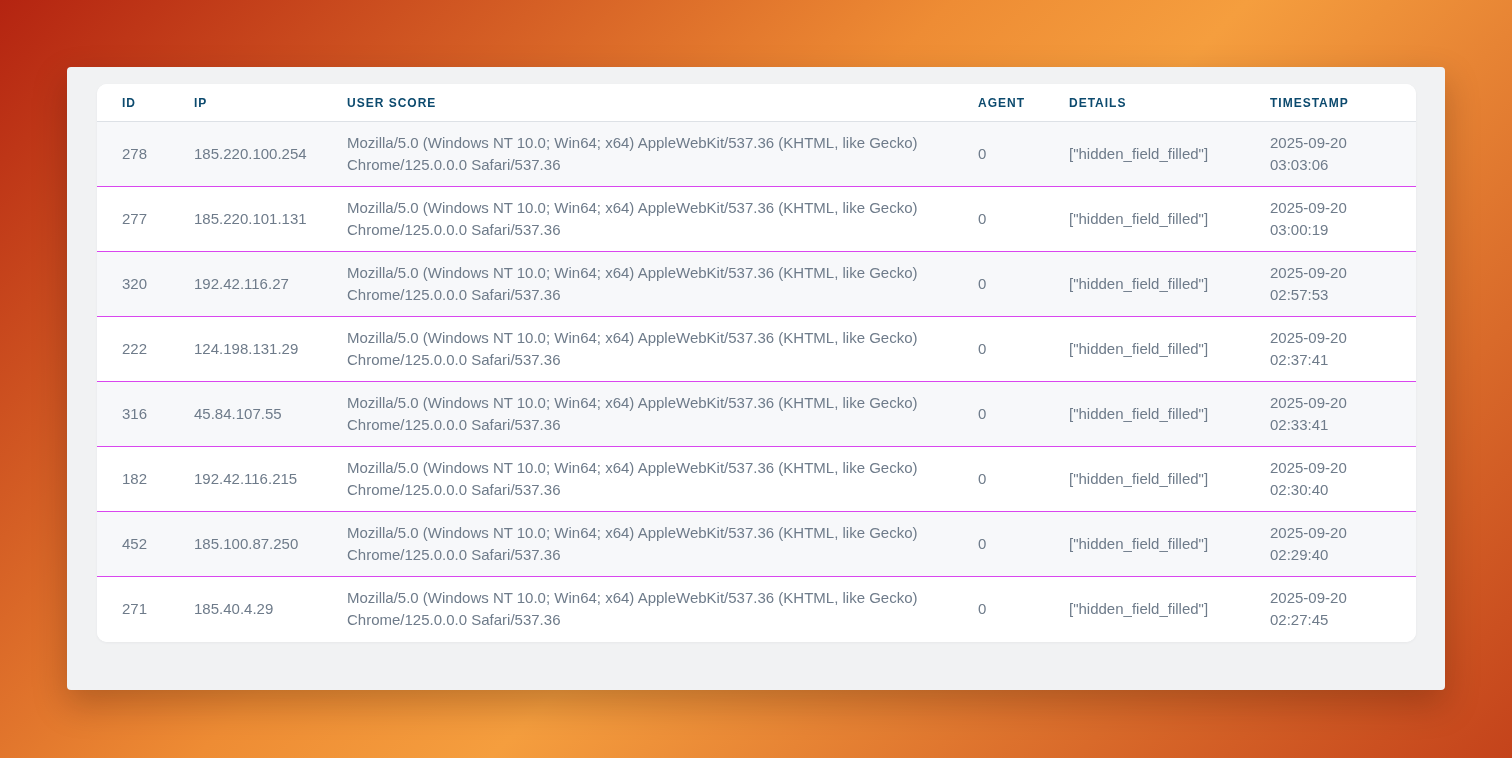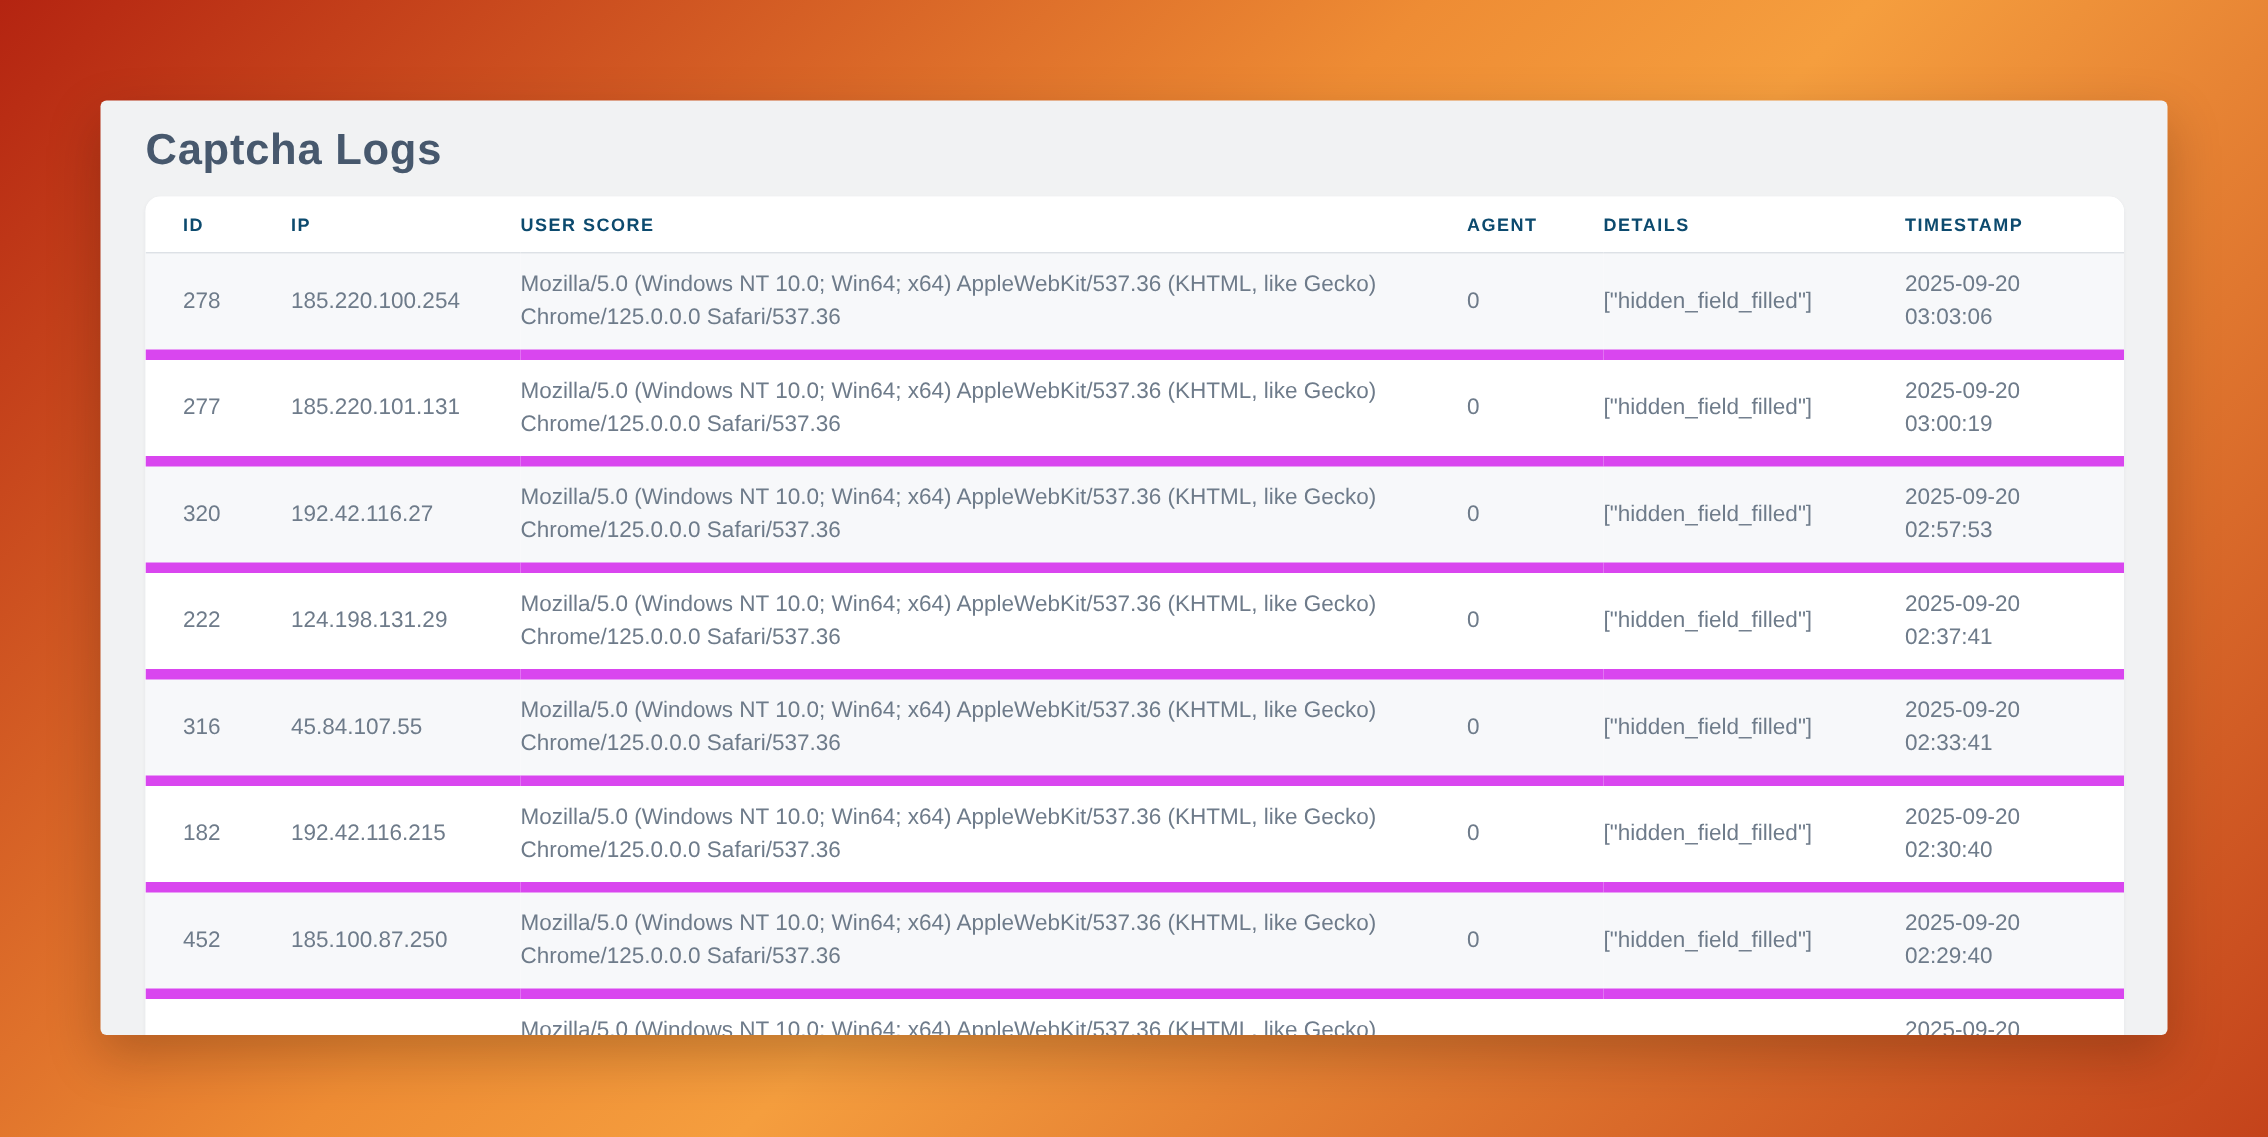--- a/index.html
+++ b/index.html
@@ -52,37 +52,36 @@
     font-weight: 700;
     letter-spacing: 1px;
     color: #0c4a6e;
     padding: 12px 8px 11px 0;
     background: #ffffff;
     border-bottom: 1px solid #dde1e6;
     white-space: nowrap;
     margin-left: 32px;
   }
   thead th:first-child, tbody td:first-child { padding-left: 25px; }
-  tbody tr { border-top: 7px solid #d946ef; }
+  tbody tr { border-top: 1px solid #d946ef; }
   tbody tr:first-child { border-top: none; }
   tbody tr:nth-child(odd)  { background: #f7f8fa; }
   tbody tr:nth-child(even) { background: #ffffff; }
   tbody td {
     padding: 10px 20px 10px 0;
     line-height: 22px;
     vertical-align: middle;
     height: 65px;
   }
   .ts-line { display: block; }
 </style>
 </head>
 <body>
 
 <div class="card">
-  <h1 class="page-title">Captcha Logs</h1>
 
   <div class="table-wrap">
     <table>
       <colgroup>
         <col class="c-id">
           <col class="c-ip">
           <col class="c-ua">
         <col class="c-score">
           <col class="c-details">
           <col class="c-timestamp">

